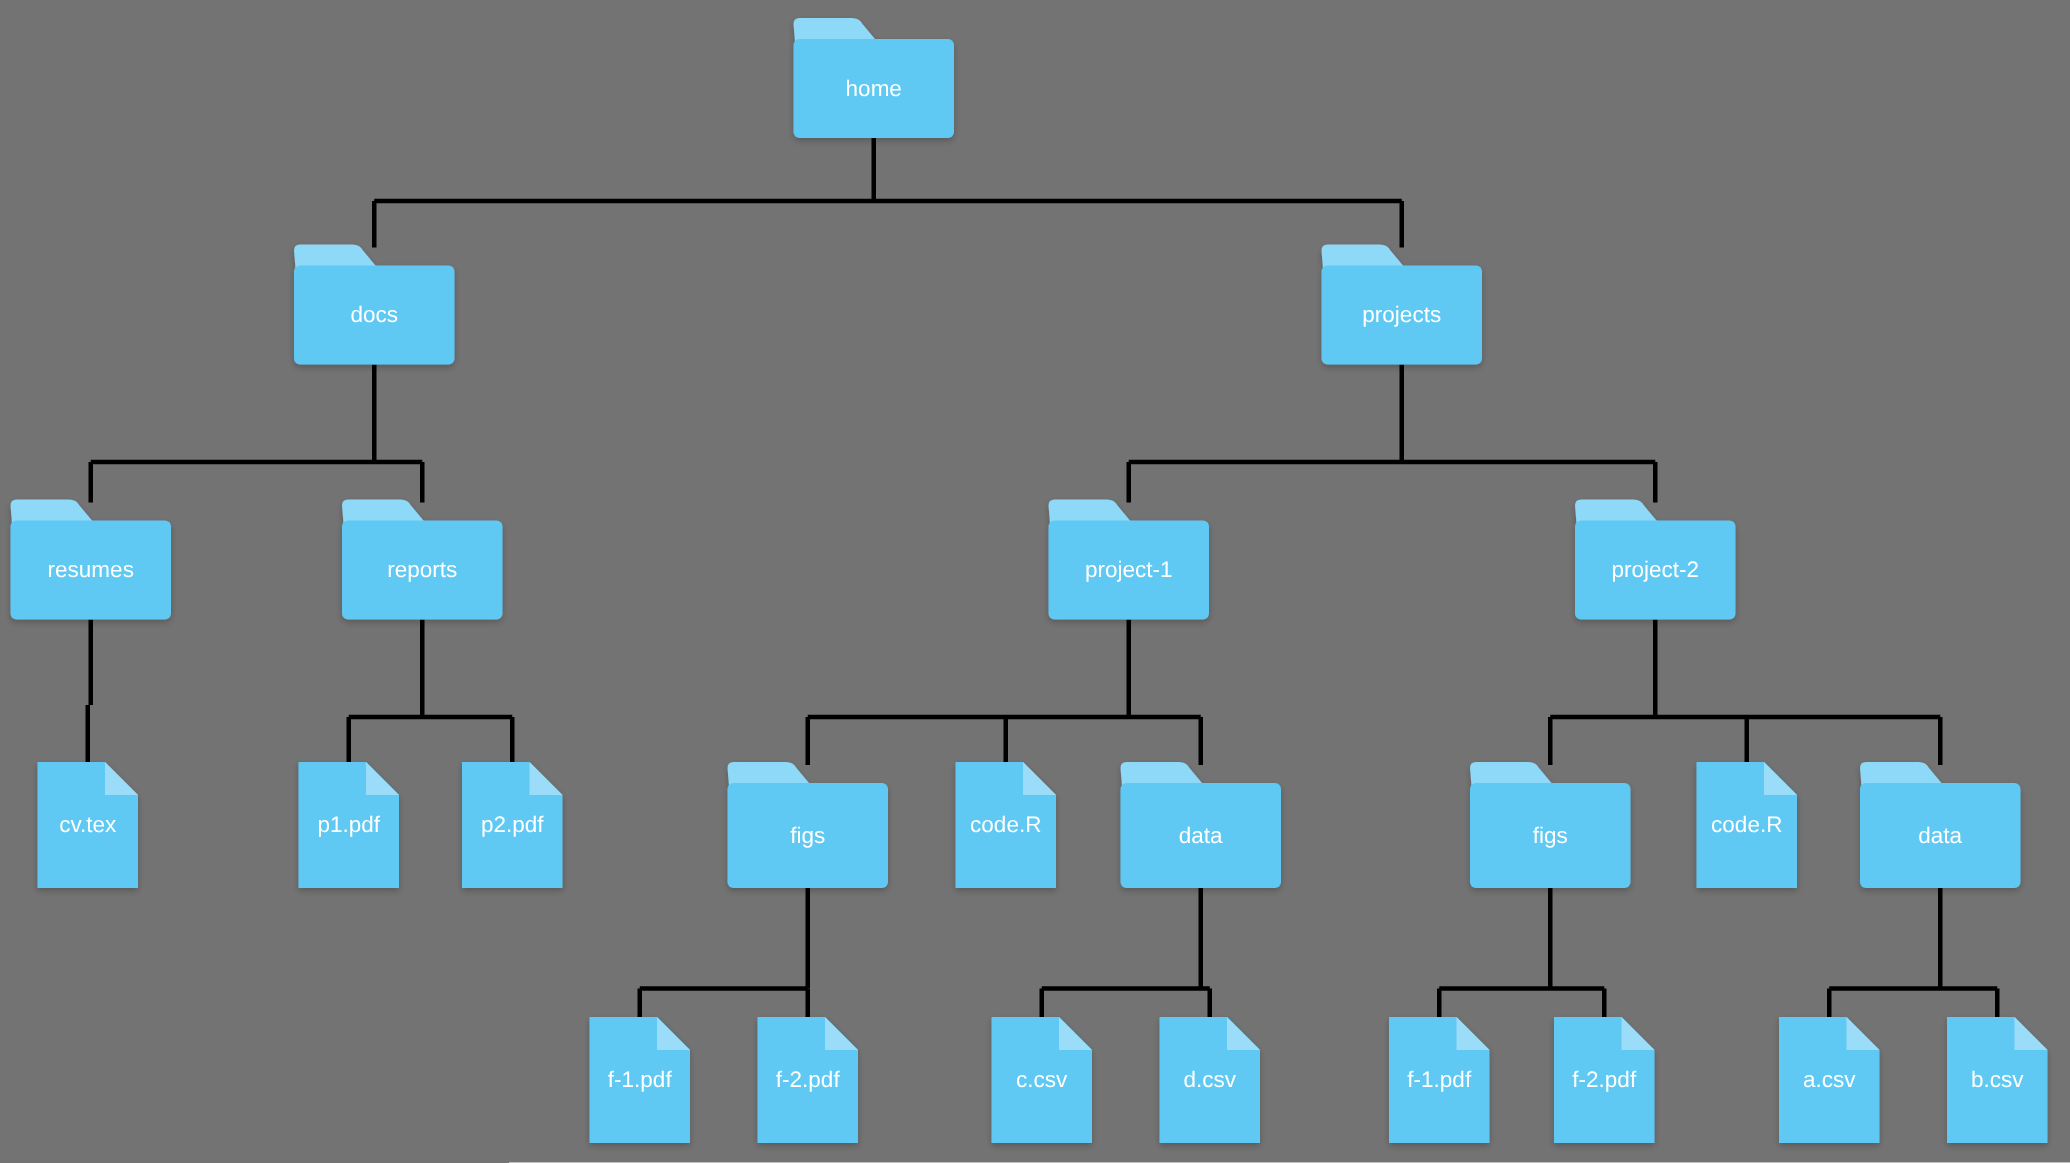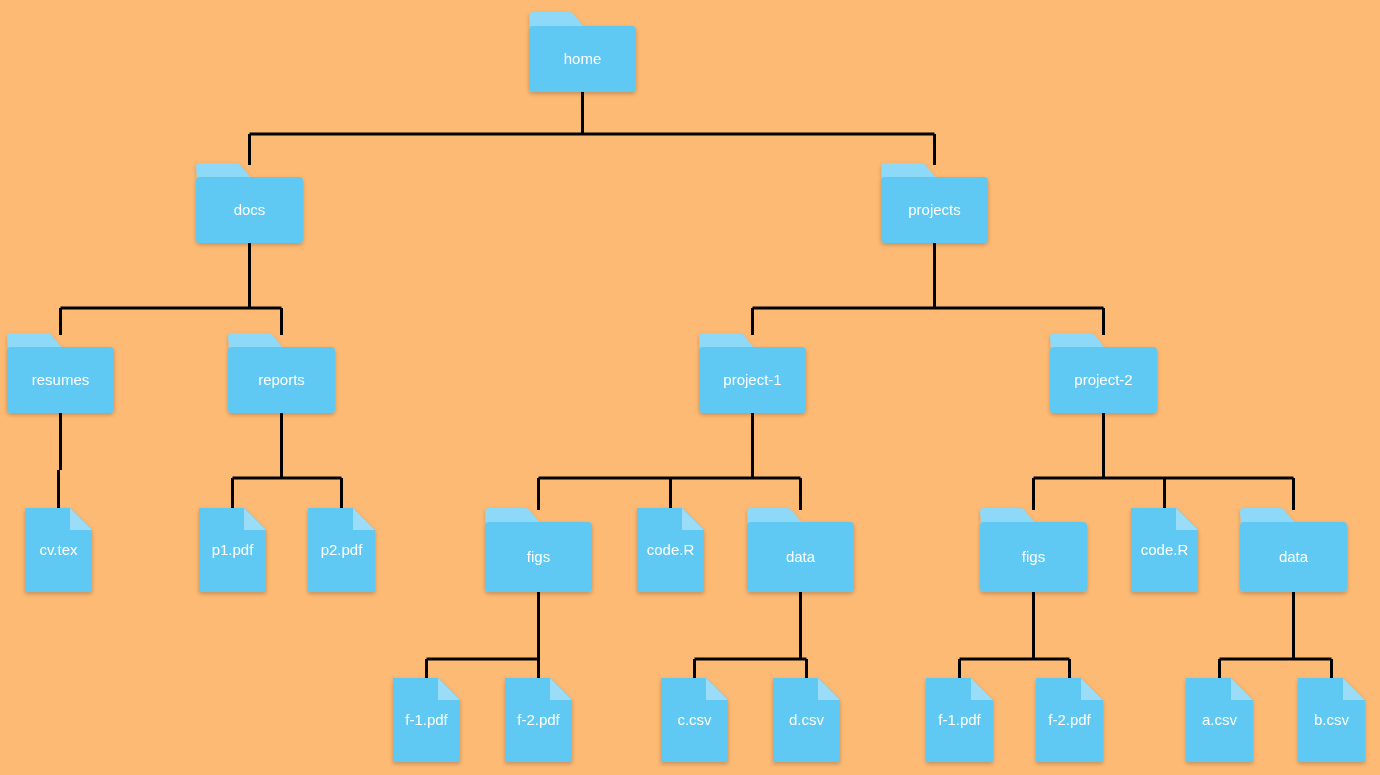--- a/index.html
+++ b/index.html
@@ -11,21 +11,21 @@
   body {
     width: 1380px;
     height: 775px;
     overflow: hidden;
     font-family: "Liberation Sans", sans-serif;
   }
   #tree-canvas {
     position: relative;
     width: 1380px;
     height: 775px;
-    background: #fdba74;
+    background: #737373;
     text-decoration: underline;
   }
   svg.tree-svg {
     position: absolute;
     left: 0;
     top: 0;
     width: 1380px;
     height: 775px;
     display: block;
   }

